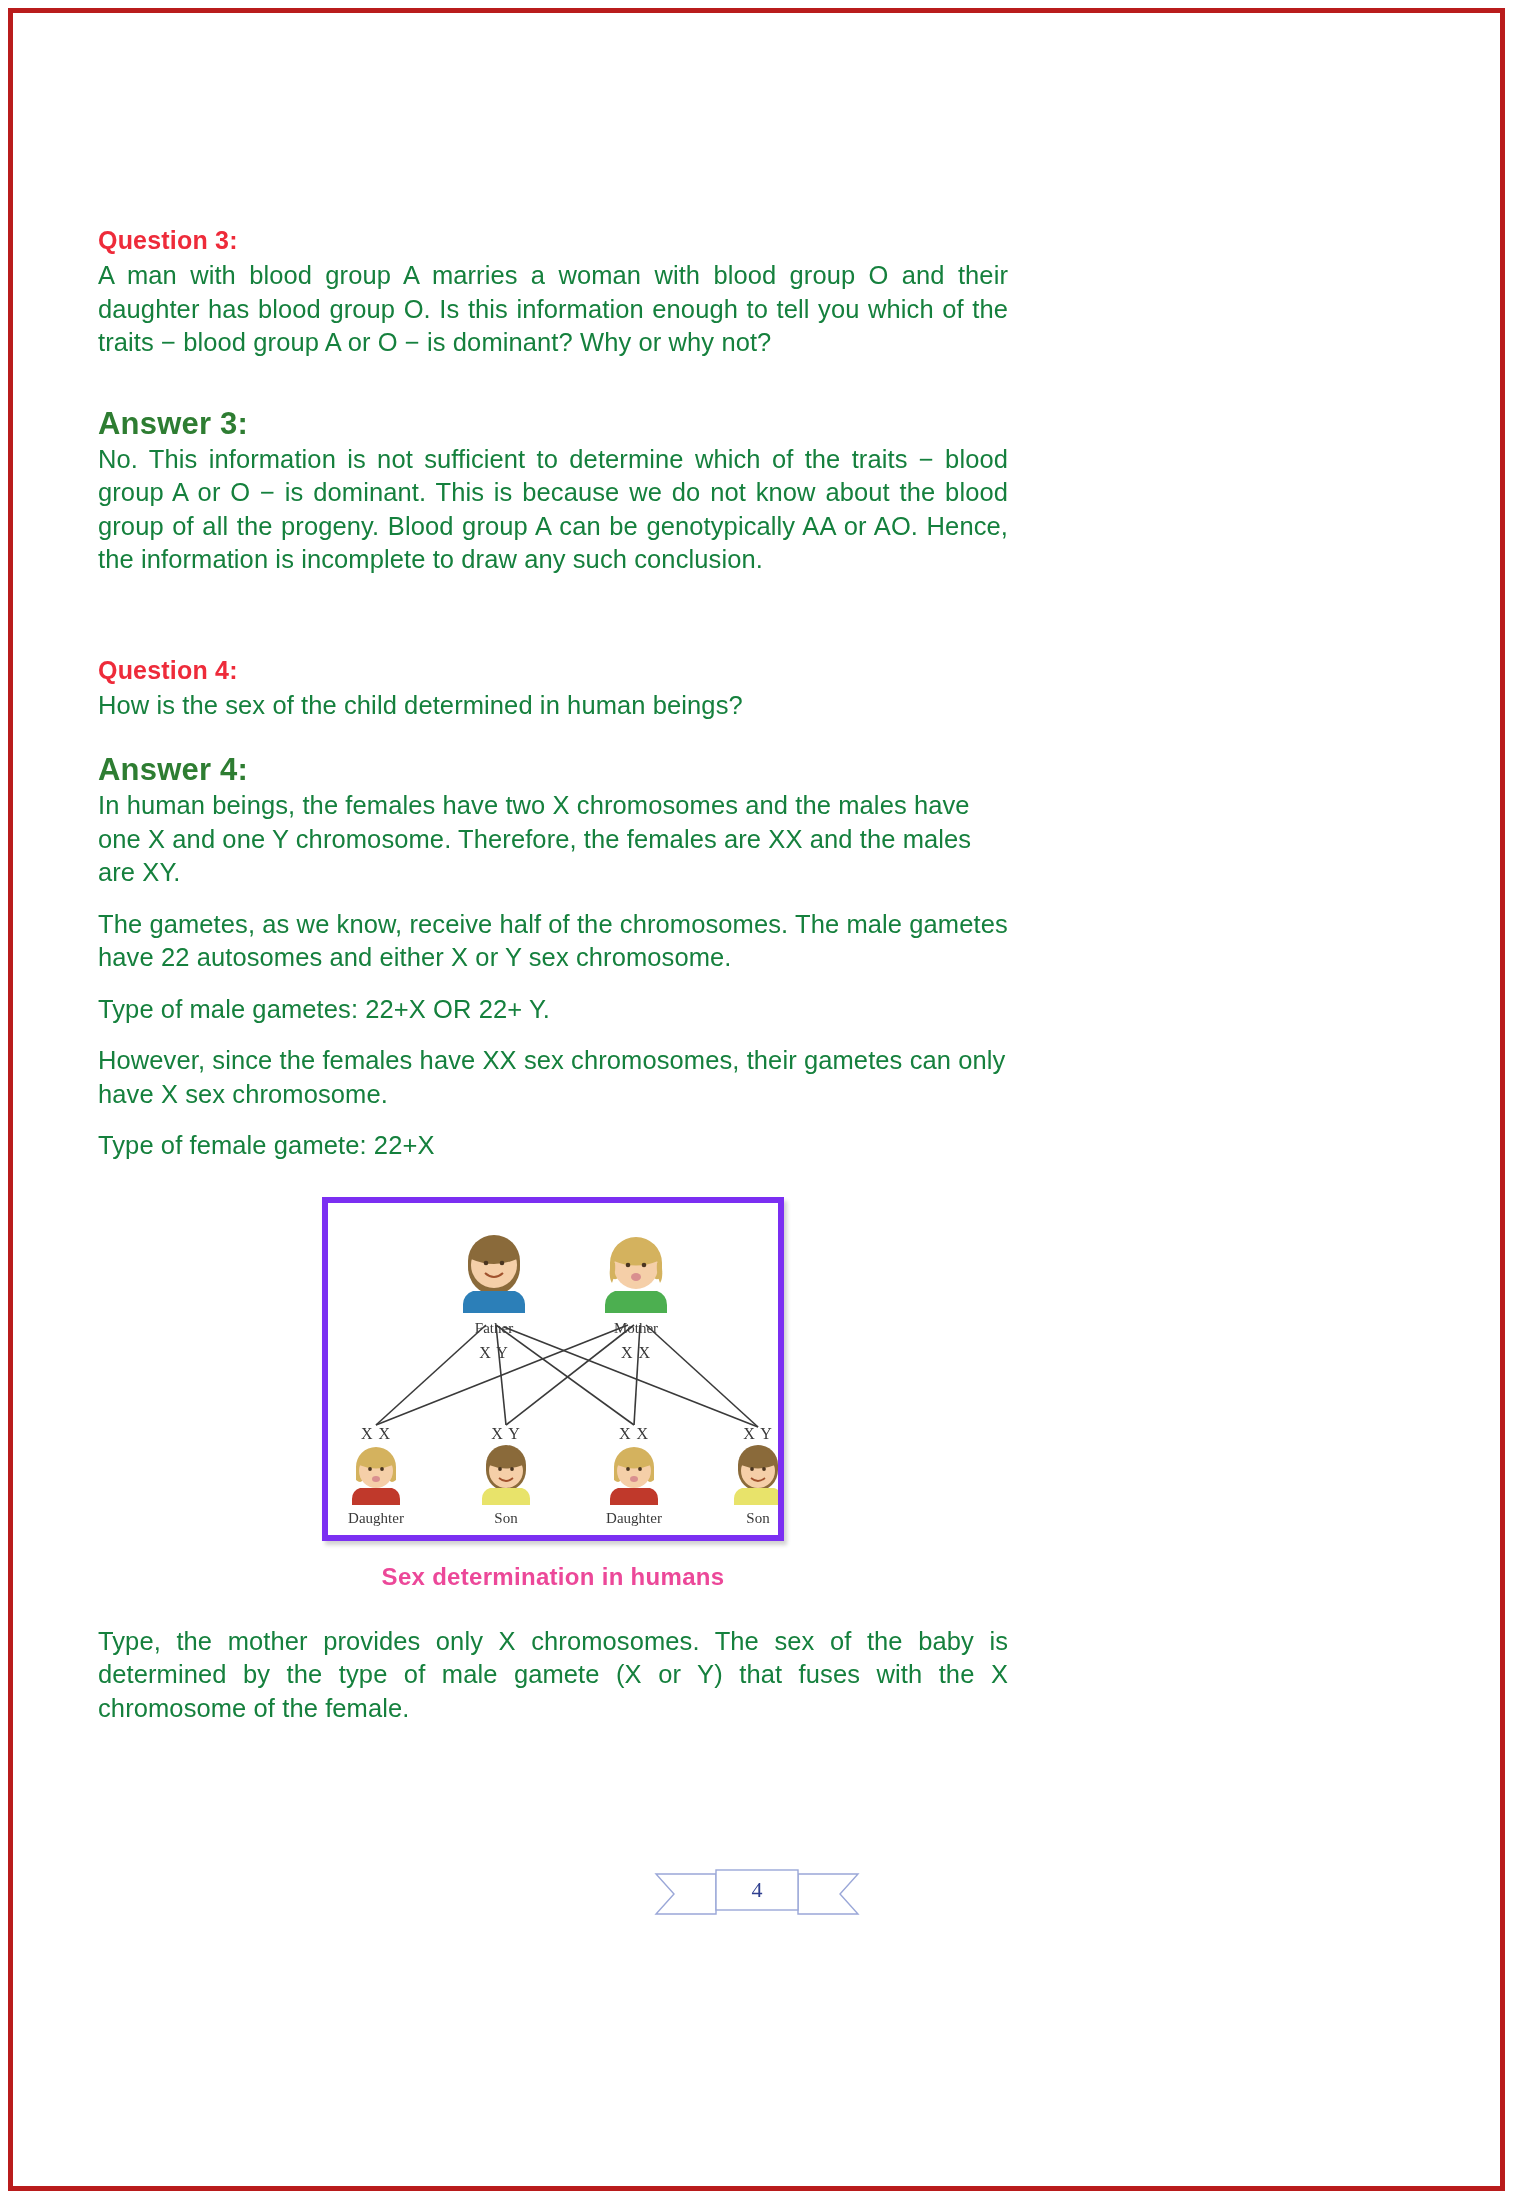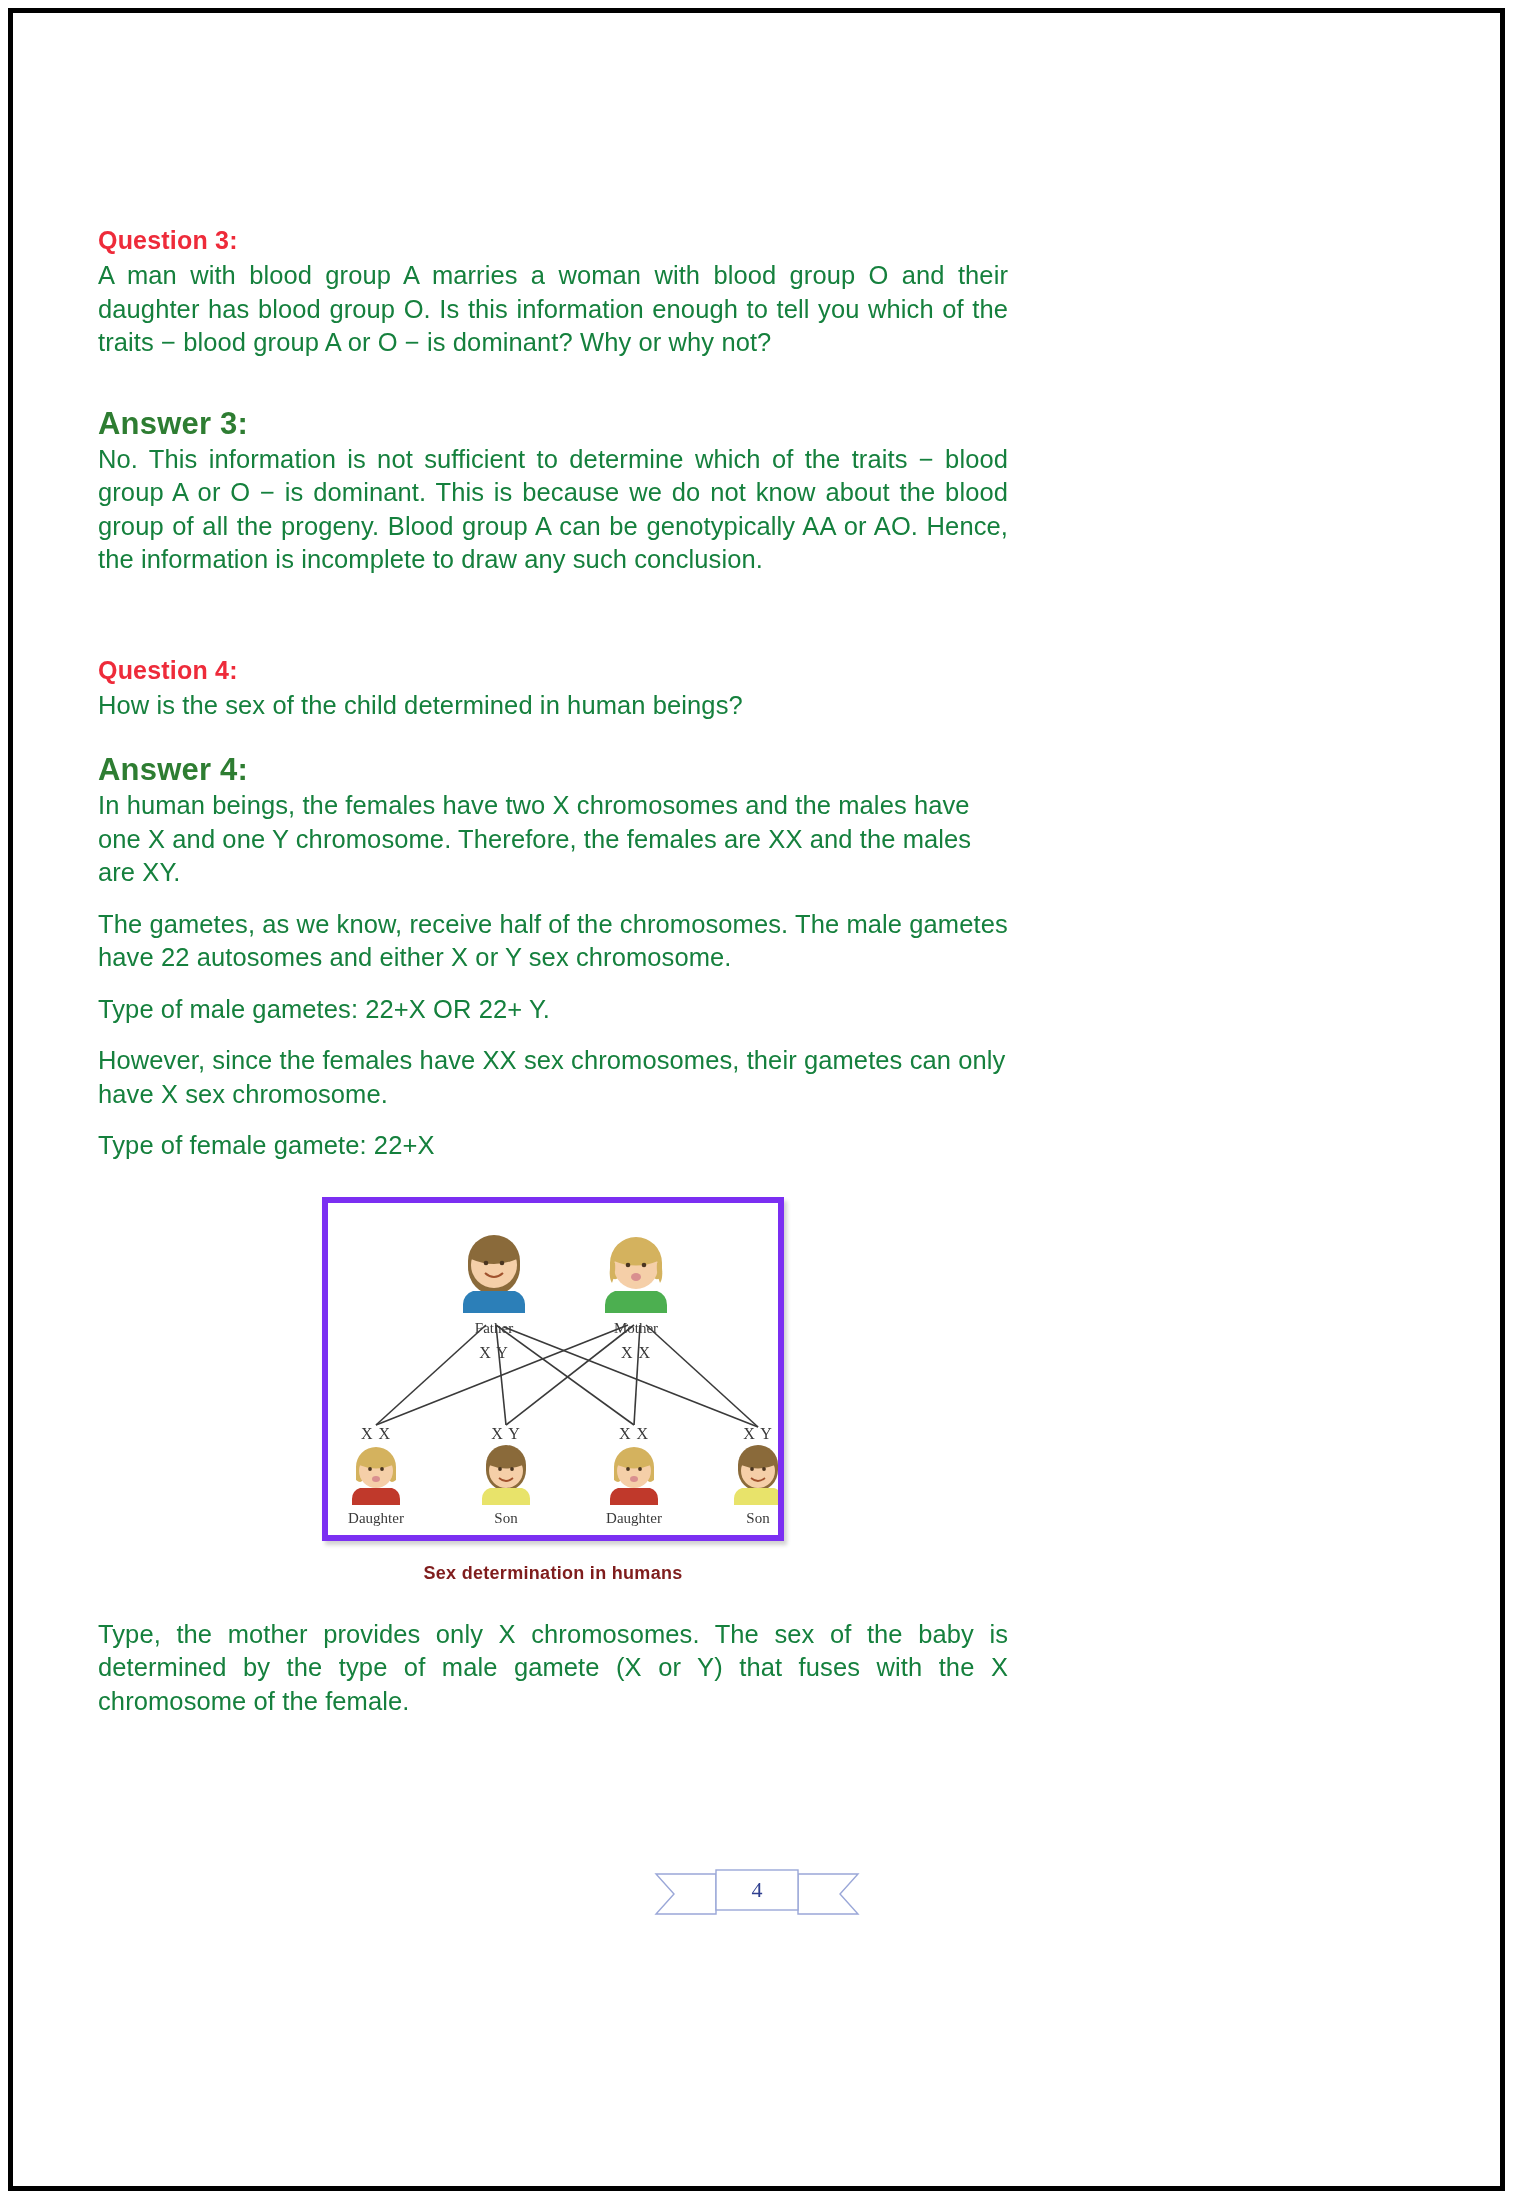--- a/index.html
+++ b/index.html
@@ -14,21 +14,21 @@
     position: relative;
     overflow: hidden;
   }
   .page {
     position: absolute;
     left: 8px;
     top: 8px;
     width: 1497px;
     height: 2183px;
     box-sizing: border-box;
-    border: 5px solid #000000;
+    border: 5px solid #b91c1c;
     background: #ffffff;
   }
   .content {
     position: absolute;
     left: 85px;
     top: 212px;
     width: 910px;
   }
 
   .q-head {
@@ -74,23 +74,23 @@
     height: 344px;
     box-sizing: border-box;
     border: 6px solid #7b2ff2;
     background: #ffffff;
     position: relative;
     box-shadow: 3px 4px 4px rgba(0,0,0,0.18);
     text-align: center;
   }
   .fig-caption {
     margin-top: 22px;
-    color: #7f1d1d;
+    color: #ec4899;
     font-weight: bold;
-    font-size: 18px;
+    font-size: 24px;
     letter-spacing: 0.3px;
   }
   .fig-svg { display: block; }
 
   .face-label {
     font-family: "Liberation Serif", serif;
     font-size: 15px;
     fill: #3a3a3a;
   }
   .geno-label {

